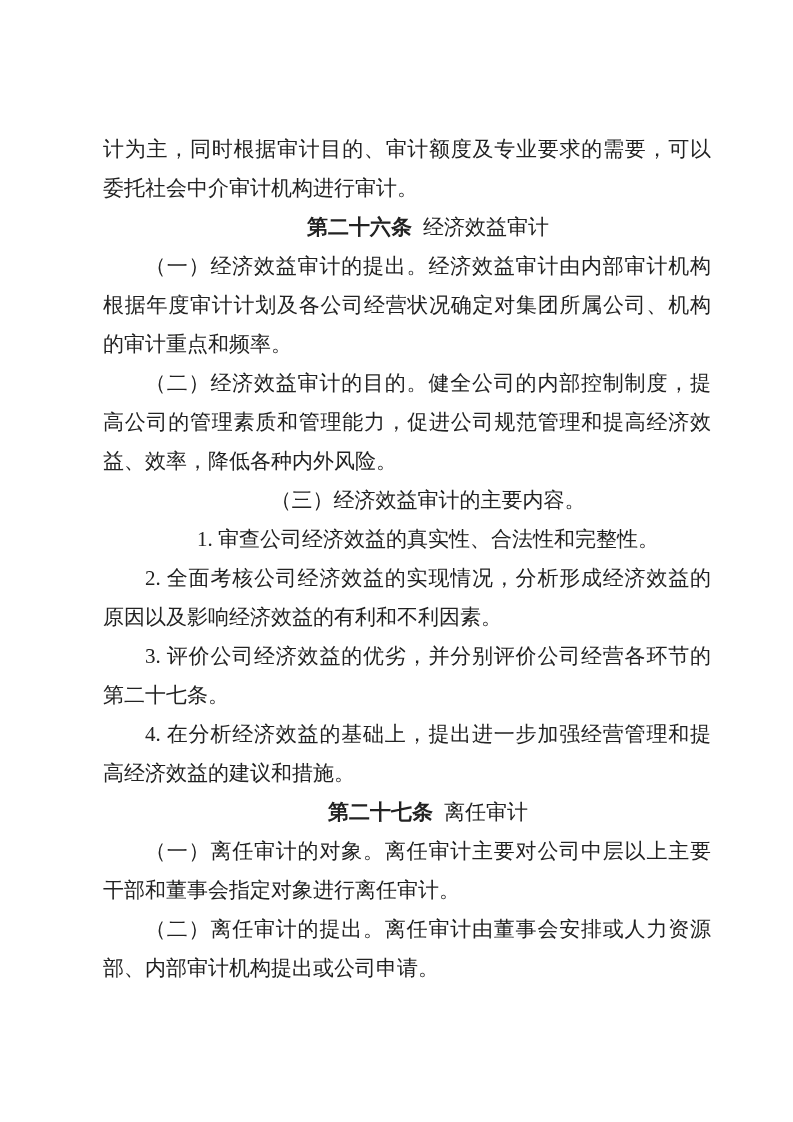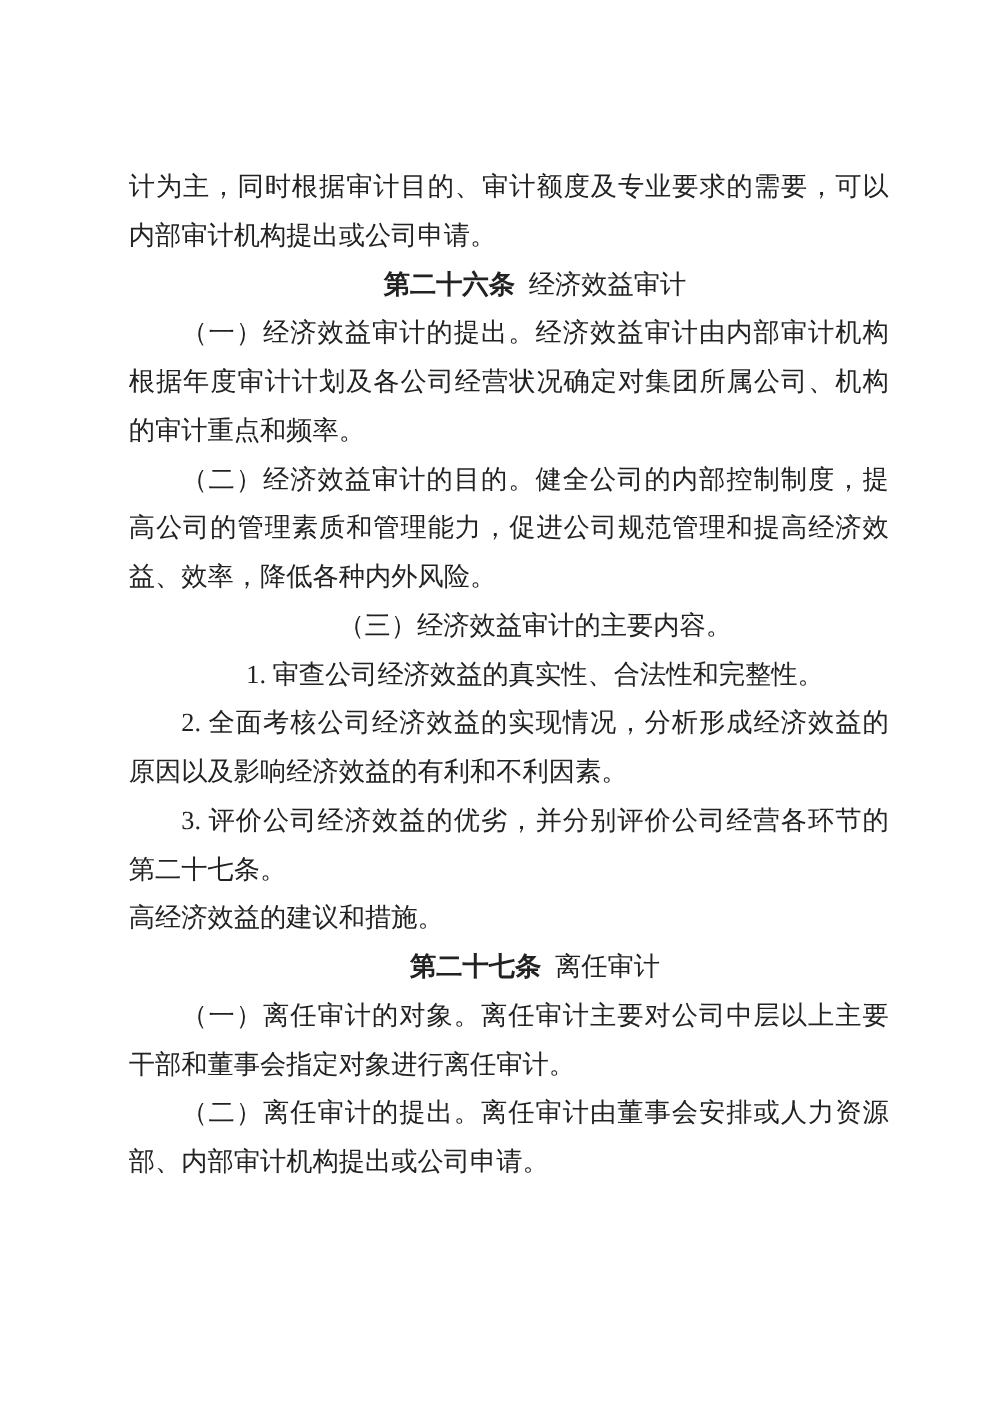--- a/index.html
+++ b/index.html
@@ -47,34 +47,35 @@
     font-weight: normal;
     margin-left: 11px;
   }
 </style>
 </head>
 <body>
 
 <div class="page">
   <div class="content" id="doc">
       <div class="line fill">计为主，同时根据审计目的、审计额度及专业要求的需要，可以</div>
-      <div class="line">内部审计机构提出或公司申请。</div>
+      <div class="line">委托社会中介审计机构进行审计。</div>
       <div class="line heading indent"><span class="term">第二十六条</span><span class="title">经济效益审计</span></div>
       <div class="line fill indent">（一）经济效益审计的提出。经济效益审计由内部审计机构</div>
       <div class="line fill">根据年度审计计划及各公司经营状况确定对集团所属公司、机构</div>
       <div class="line">的审计重点和频率。</div>
       <div class="line fill indent">（二）经济效益审计的目的。健全公司的内部控制制度，提</div>
       <div class="line fill">高公司的管理素质和管理能力，促进公司规范管理和提高经济效</div>
       <div class="line">益、效率，降低各种内外风险。</div>
       <div class="line indent">（三）经济效益审计的主要内容。</div>
       <div class="line indent">1. 审查公司经济效益的真实性、合法性和完整性。</div>
       <div class="line fill indent">2. 全面考核公司经济效益的实现情况，分析形成经济效益的</div>
       <div class="line">原因以及影响经济效益的有利和不利因素。</div>
       <div class="line fill indent">3. 评价公司经济效益的优劣，并分别评价公司经营各环节的</div>
       <div class="line">第二十七条。</div>
+      <div class="line fill indent">4. 在分析经济效益的基础上，提出进一步加强经营管理和提</div>
       <div class="line">高经济效益的建议和措施。</div>
       <div class="line heading indent"><span class="term">第二十七条</span><span class="title">离任审计</span></div>
       <div class="line fill indent">（一）离任审计的对象。离任审计主要对公司中层以上主要</div>
       <div class="line">干部和董事会指定对象进行离任审计。</div>
       <div class="line fill indent">（二）离任审计的提出。离任审计由董事会安排或人力资源</div>
       <div class="line">部、内部审计机构提出或公司申请。</div>
     </div>
 </div>
 
 </body></html>

